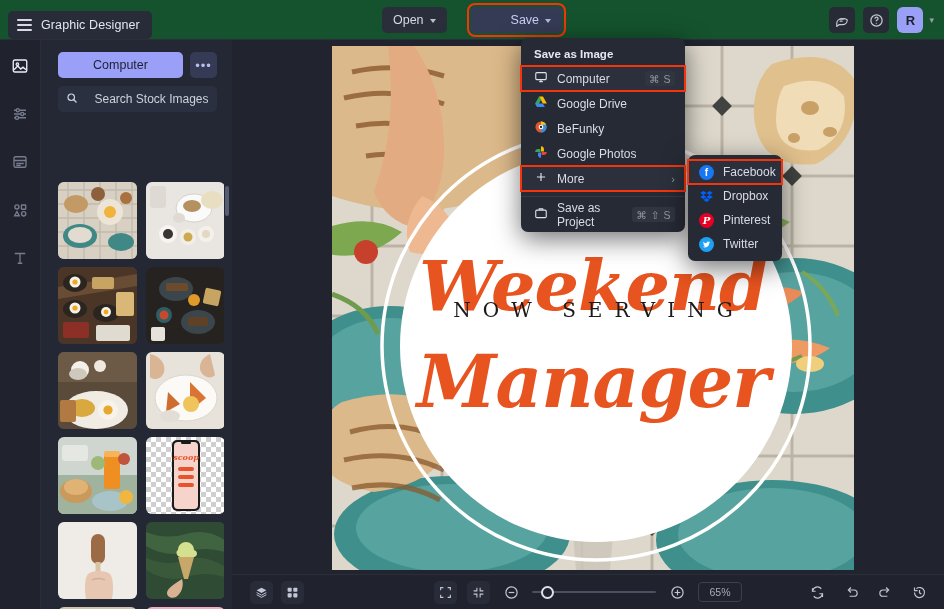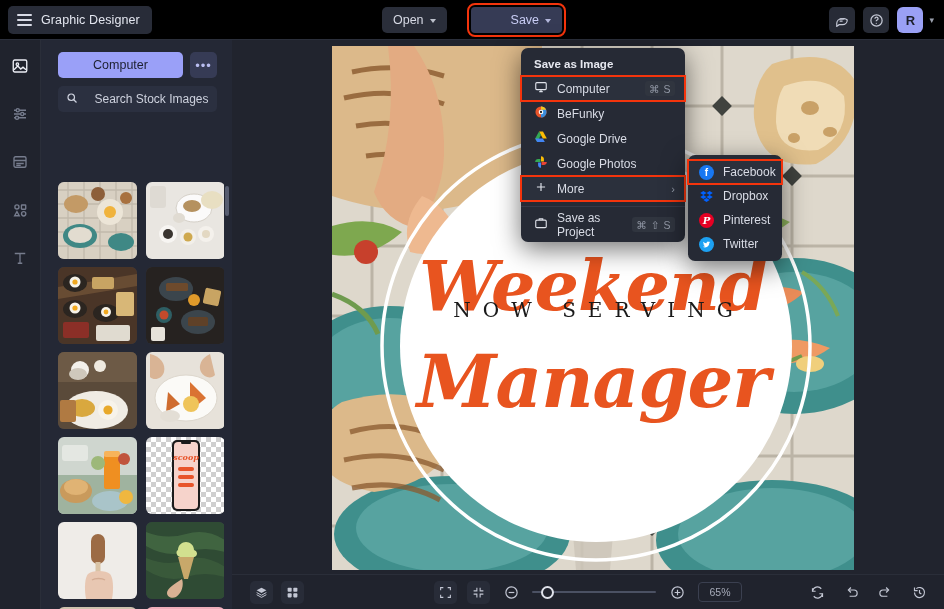--- a/index.html
+++ b/index.html
@@ -7,21 +7,21 @@
     width: 944px; height: 609px; overflow: hidden;
     background: #21242e;
     font-family: "Liberation Sans", sans-serif;
     -webkit-font-smoothing: antialiased;
   }
   .app { position: relative; width: 944px; height: 609px; background: #21242e; }
 
   
   .topbar {
     position: absolute; left: 0; top: 0; width: 944px; height: 40px;
-    background: #000000; display: flex; align-items: center;
+    background: #14532d; display: flex; align-items: flex-end;
     border-bottom: 1px solid #2b2f3b;
   }
   .hamburger-group {
     display: flex; align-items: center; gap: 9px;
     height: 28px; padding: 0 12px 0 9px; margin-left: 8px;
     background: #282c38; border-radius: 5px; cursor: pointer;
   }
   .ham-icon { display: flex; flex-direction: column; gap: 3px; width: 15px; }
   .ham-icon i { display: block; height: 2px; background: #d8dbe6; border-radius: 1px; }
   .app-title { color: #e3e6ef; font-size: 12.5px; letter-spacing: .1px; }
@@ -166,21 +166,21 @@
     min-width: 44px; height: 20px; border: 1px solid #3b4050; border-radius: 4px;
     color: #a6abb9; font-size: 10.5px; display: flex; align-items: center;
     justify-content: center; cursor: pointer;
   }
 
   
   .menu {
     position: absolute; background: #262a35; border-radius: 7px;
     box-shadow: 0 7px 26px rgba(0,0,0,.55); padding: 5px 0; z-index: 40;
   }
-  .menu-main { left: 521px; top: 48px; width: 164px; }
+  .menu-main { left: 521px; top: 38px; width: 164px; }
   .menu-label {
     padding: 5px 13px 6px; color: #e6e8f0; font-size: 11.5px; font-weight: bold;
   }
   .mi {
     display: flex; align-items: center; gap: 9px; height: 25px;
     padding: 0 10px 0 13px; color: #d9dce6; font-size: 12px; cursor: pointer;
     position: relative;
   }
   .mi .lbl { flex: 1; }
   .mi .kbd {
@@ -669,39 +669,39 @@
             <path d="M9 20h6M12 16.5V20"></path>
         </svg>
       </span>
       <span class="lbl">Computer</span>
       <span class="kbd">⌘ S</span>
     </div>
 
     <div class="mi">
       <span>
         <svg width="14" height="14" viewBox="0 0 24 24">
+          <path d="M8.6 2.5h6.8L22 14.5h-6.8z" fill="#fbbc05"></path>
+          <path d="M8.6 2.5L2 14.5l3.4 6L12 8.5z" fill="#34a853"></path>
+          <path d="M2 14.5h13.2l3.4 6H5.4z" fill="#4285f4"></path>
+        </svg>
+      </span>
+      <span class="lbl">Google Drive</span>
+    </div>
+
+    <div class="mi">
+      <span>
+        <svg width="14" height="14" viewBox="0 0 24 24">
           <circle cx="12" cy="12" r="9.5" fill="#e8542a"></circle>
           <path d="M12 2.5a9.5 9.5 0 0 1 0 19z" fill="#3a8ddb"></path>
           <path d="M12 2.5a9.5 9.5 0 0 1 8.6 5.5H12z" fill="#f5c518"></path>
           <circle cx="12" cy="12" r="4" fill="#fff"></circle>
             <circle cx="12" cy="12" r="2" fill="#222"></circle>
         </svg>
       </span>
       <span class="lbl">BeFunky</span>
-    </div>
-
-    <div class="mi">
-      <span>
-        <svg width="14" height="14" viewBox="0 0 24 24">
-          <path d="M8.6 2.5h6.8L22 14.5h-6.8z" fill="#fbbc05"></path>
-          <path d="M8.6 2.5L2 14.5l3.4 6L12 8.5z" fill="#34a853"></path>
-          <path d="M2 14.5h13.2l3.4 6H5.4z" fill="#4285f4"></path>
-        </svg>
-      </span>
-      <span class="lbl">Google Drive</span>
     </div>
 
     <div class="mi">
       <span>
         <svg width="14" height="14" viewBox="0 0 24 24">
           <path d="M12 2c3 0 5 2.2 5 5v4h-5z" fill="#fbbc05"></path>
           <path d="M22 12c0 3-2.2 5-5 5h-4v-5z" fill="#ea4335"></path>
           <path d="M12 22c-3 0-5-2.2-5-5v-4h5z" fill="#4285f4"></path>
           <path d="M2 12c0-3 2.2-5 5-5h4v5z" fill="#34a853"></path>
         </svg>

